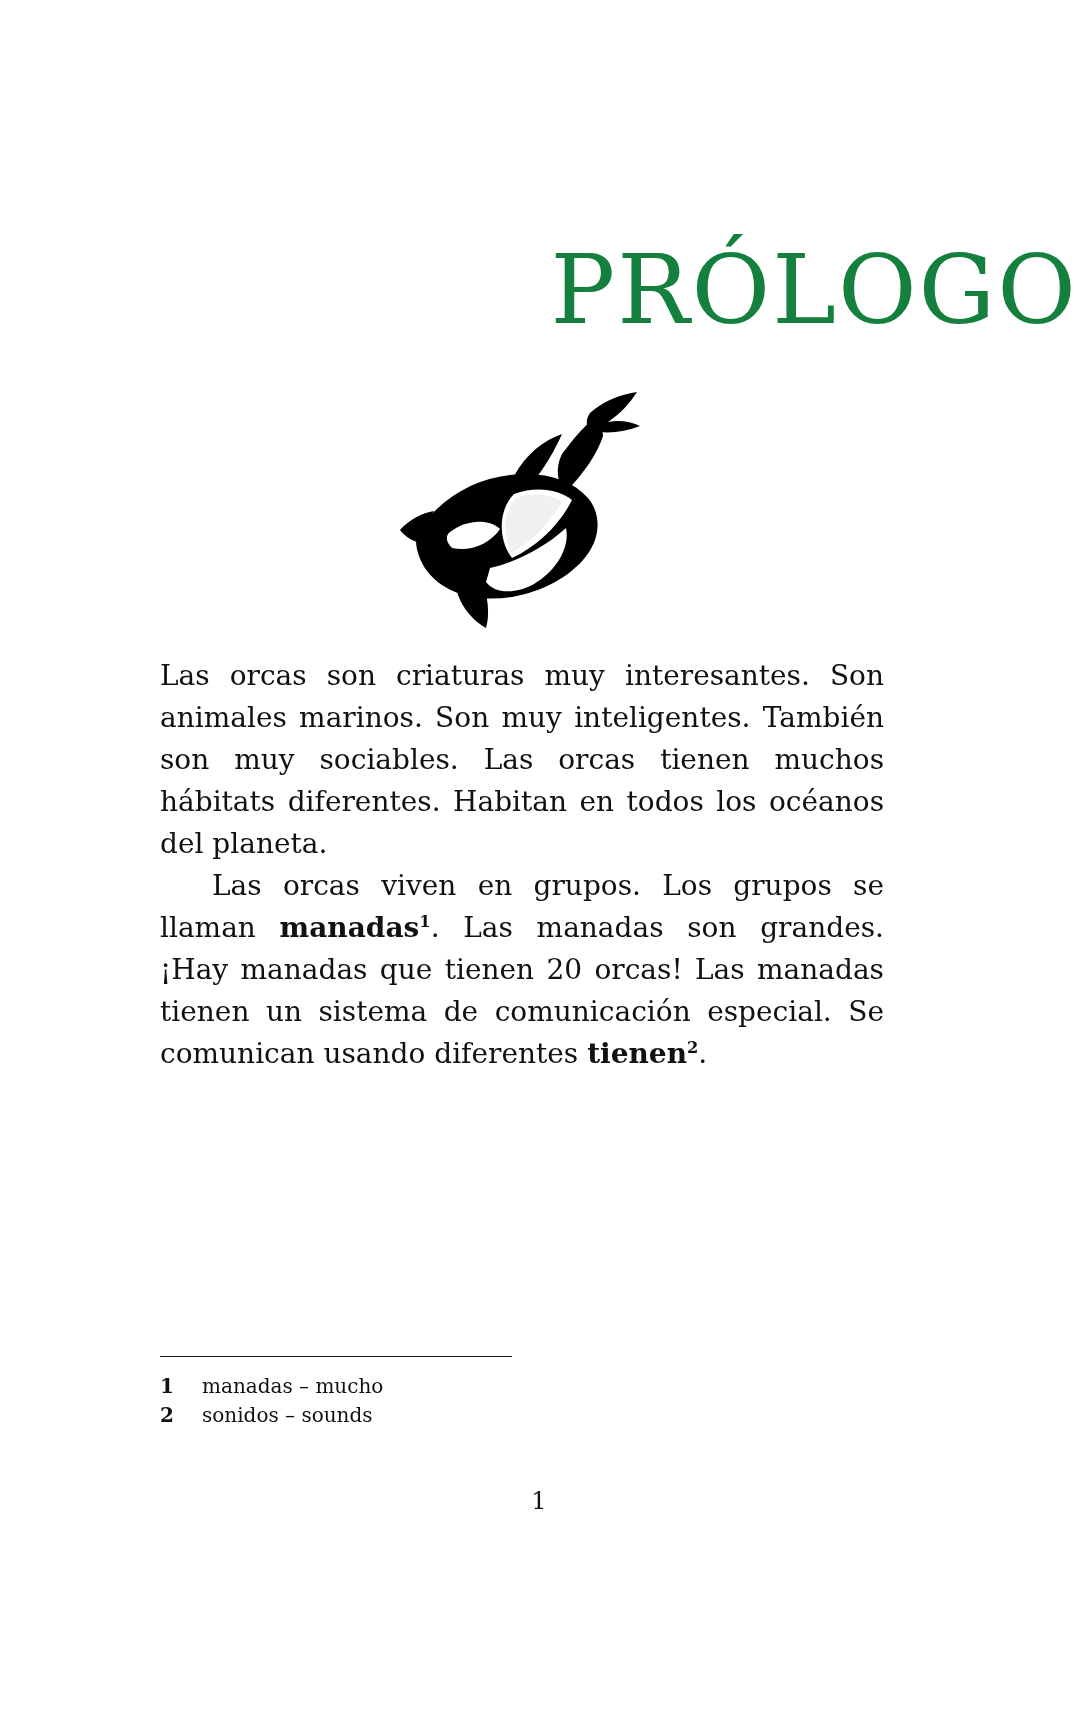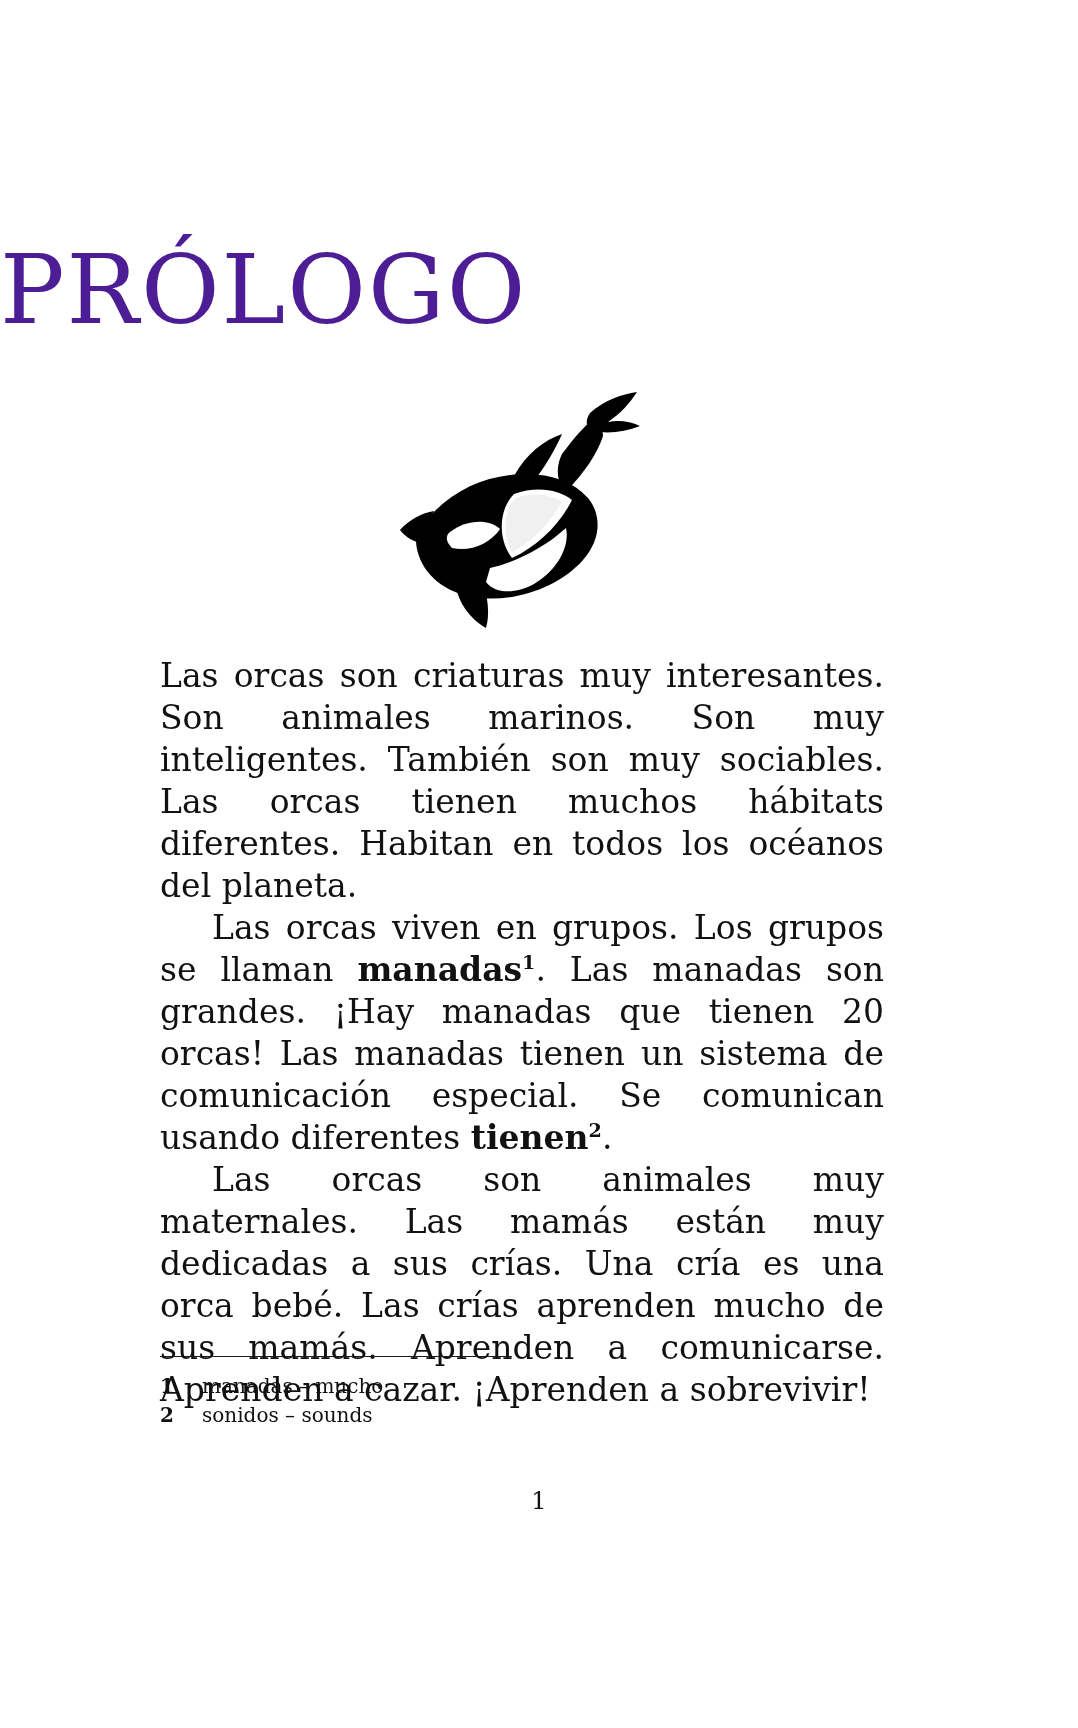--- a/index.html
+++ b/index.html
@@ -22,47 +22,47 @@
     width: 1078px;
     height: 1728px;
     box-sizing: border-box;
   }
 
   .chapter-title {
     position: absolute;
     left: 0;
     top: 178px;
     width: 1078px;
-    text-align: left;
+    text-align: right;
     font-family: "DejaVu Serif", serif;
     font-weight: 400;
     font-size: 96px;
     letter-spacing: 2px;
     line-height: 1.0;
-    color: #4c1d95;
+    color: #15803d;
   }
 
   .illustration {
     position: absolute;
     left: 0;
     top: 385px;
     width: 1078px;
     height: 255px;
     display: flex;
     align-items: center;
     justify-content: center;
   }
 
   .body-text {
     position: absolute;
     left: 160px;
     top: 655px;
     width: 724px;
     font-family: "DejaVu Serif", serif;
-    font-size: 33px;
+    font-size: 28px;
     line-height: 42px;
     text-align: justify;
     text-justify: inter-word;
     color: #111111;
   }
   .body-text p {
     margin: 0;
   }
   .body-text p + p {
     text-indent: 52px;
@@ -150,21 +150,20 @@
         <path d="M96 178 C122 172 150 158 172 138 C176 156 164 180 140 194 C120 205 100 203 92 192 Z" fill="#ffffff"></path>
 
         <path d="M122 108 C138 102 156 104 168 112 C156 133 138 152 118 162 C108 145 109 121 122 108 Z" fill="#000000" opacity="0.06"></path>
       </g>
     </svg>
   </div>
 
   <div class="body-text">
     <p><span>Las orcas son criaturas muy interesantes. Son animales marinos. Son muy inteligentes. También son muy sociables. Las orcas tienen muchos hábitats diferentes. Habitan en todos los océanos del planeta.</span></p>
     <p><span>Las orcas viven en grupos. Los grupos se llaman </span><b>manadas</b><sup>1</sup><span>. Las manadas son grandes. ¡Hay manadas que tienen 20 orcas! Las manadas tienen un sistema de comunicación especial. Se comunican usando diferentes </span><b>tienen</b><sup>2</sup><span>.</span></p>
-    <p><span>Las orcas son animales muy maternales. Las mamás están muy dedicadas a sus crías. Una cría es una orca bebé. Las crías aprenden mucho de sus mamás. Aprenden a comunicarse. Aprenden a cazar. ¡Aprenden a sobrevivir!</span></p>
   </div>
 
   <div class="footnote-rule"></div>
 
   <div class="footnotes">
     <div class="footnote-row">
       <span class="footnote-num">1</span>
       <span class="footnote-text">manadas – mucho</span>
     </div>
     <div class="footnote-row">

